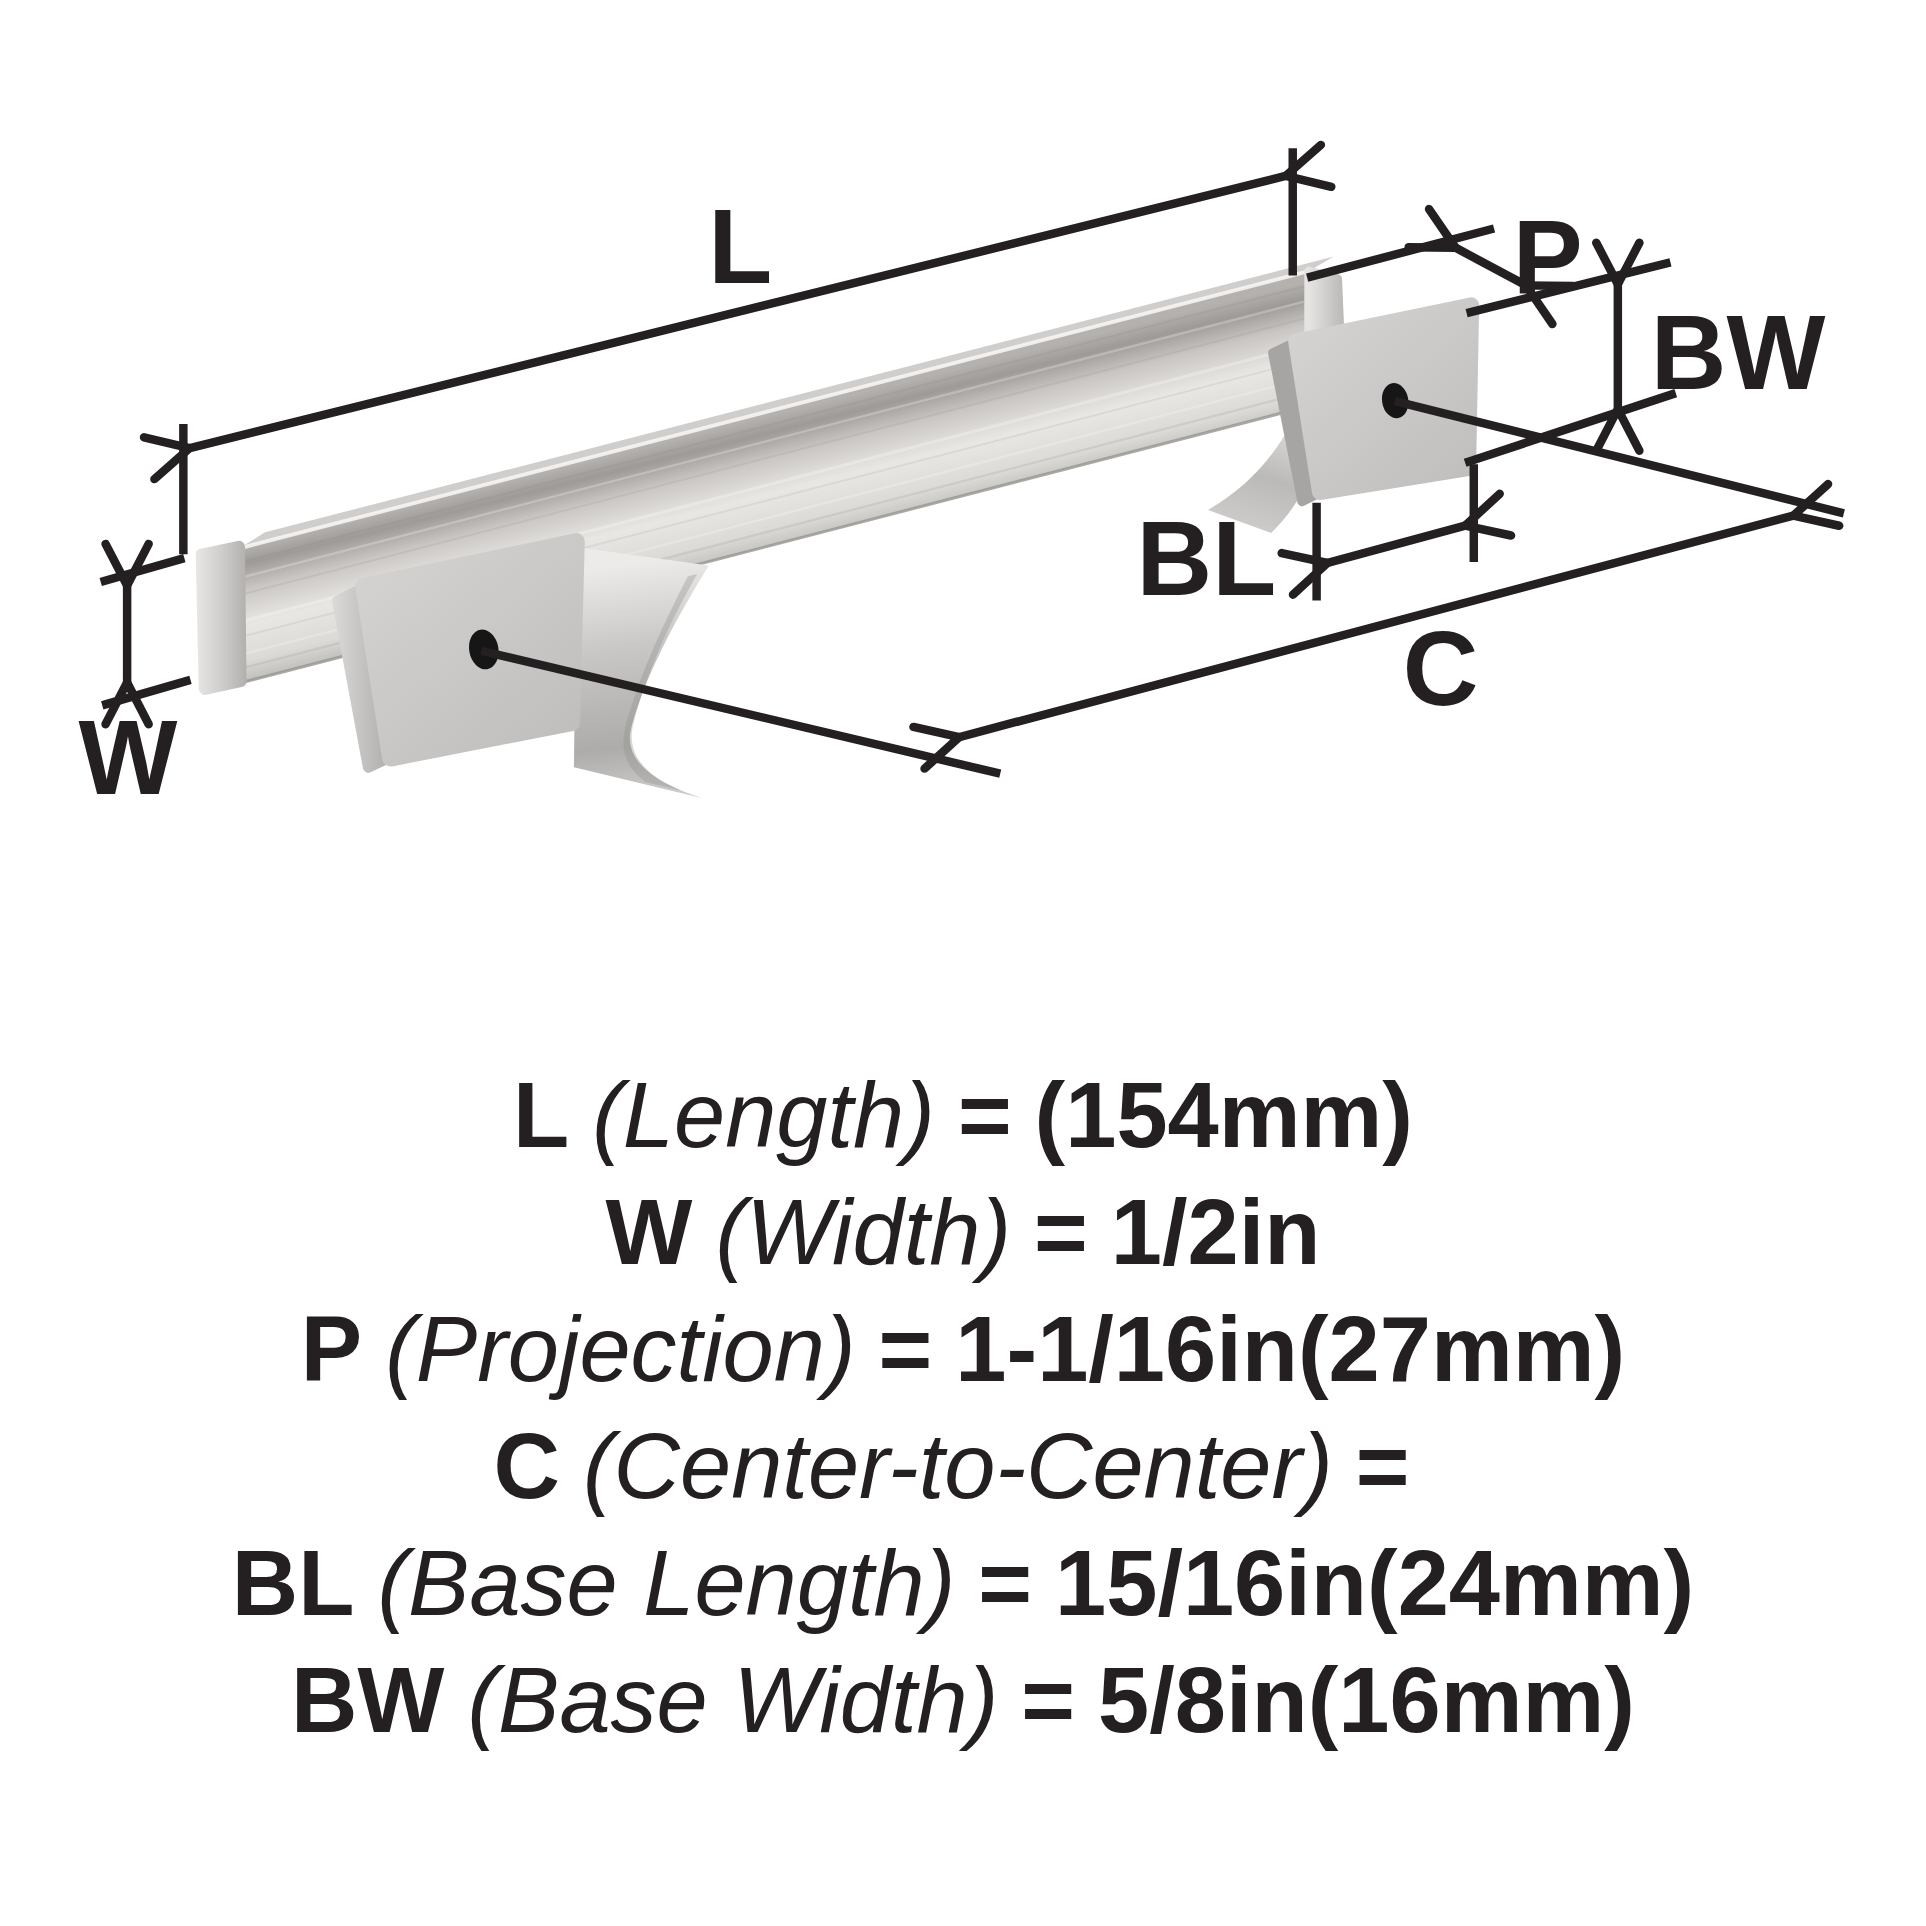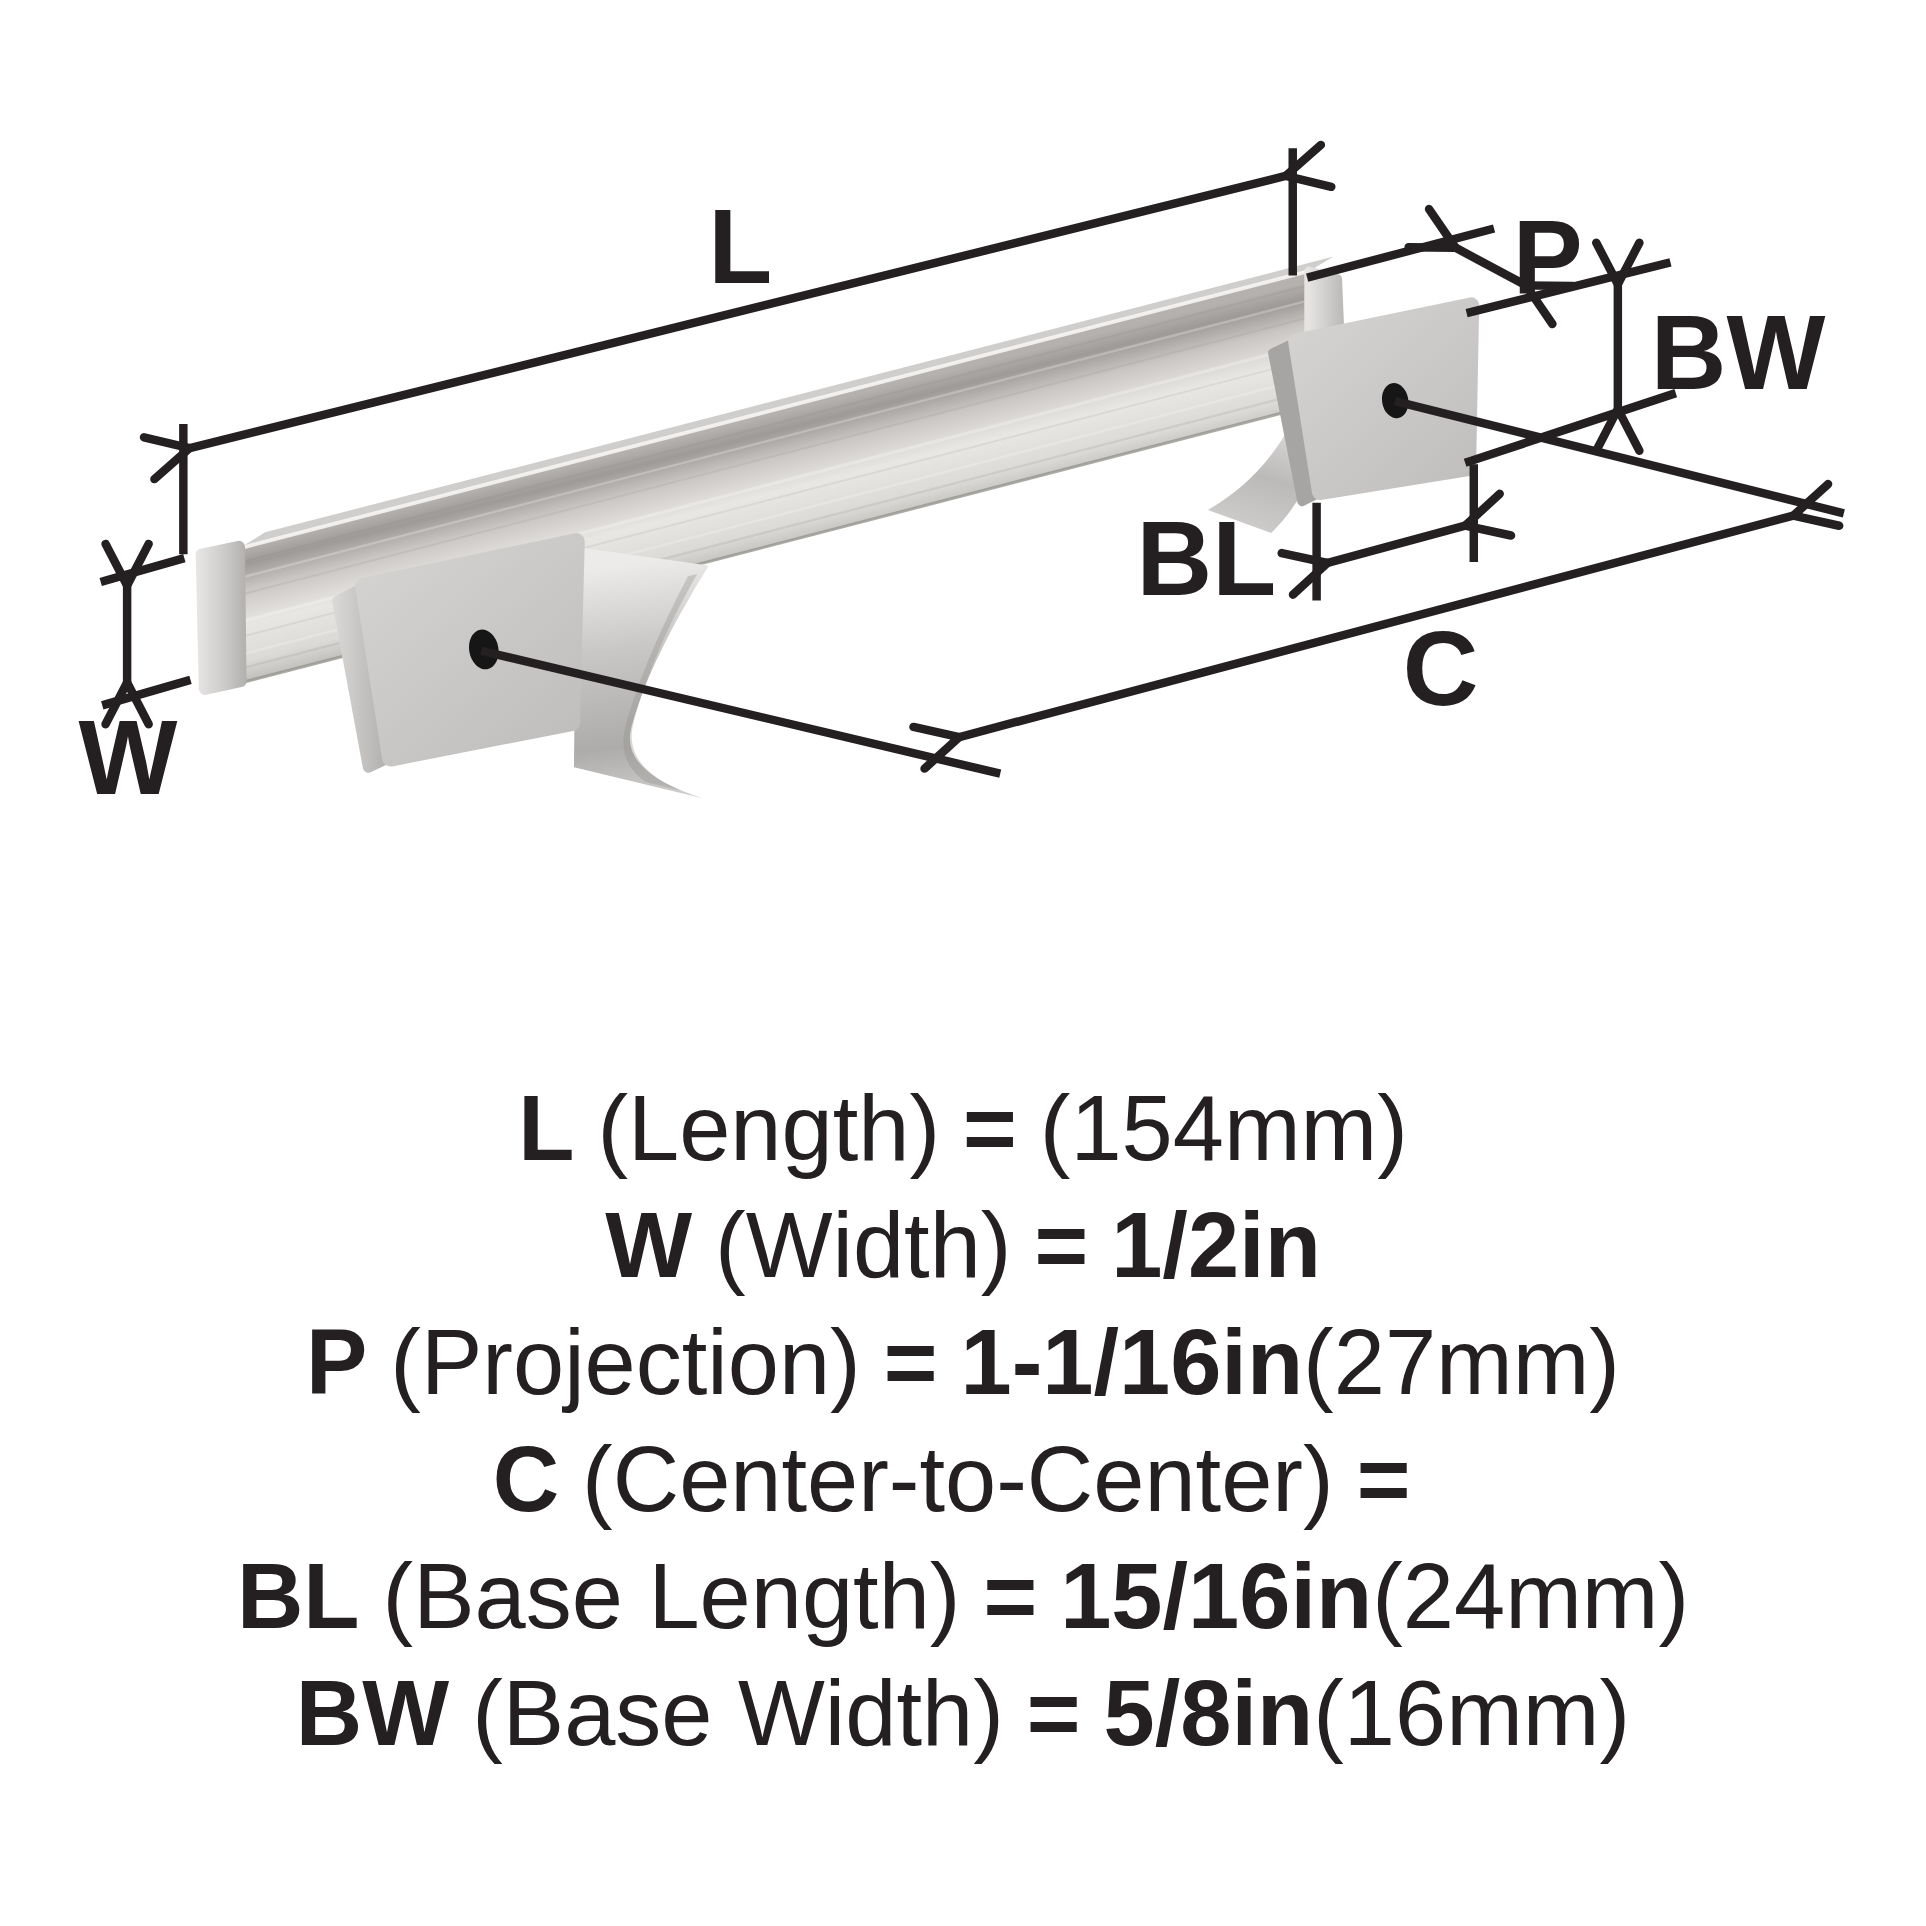--- a/index.html
+++ b/index.html
@@ -5,23 +5,23 @@
   html,body{margin:0;padding:0;background:#ffffff;}
   .page{position:relative;width:1926px;height:1926px;background:#ffffff;overflow:hidden;
         font-family:"Liberation Sans", sans-serif;color:#242021;}
   .diagram-svg{position:absolute;left:0;top:0;width:1926px;height:1926px;}
   .dim-label{font-family:"Liberation Sans", sans-serif;font-weight:700;font-size:136px;fill:#242021;}
   .specs{position:absolute;left:0;top:1057px;width:1926px;display:flex;flex-direction:column;
          align-items:center;}
   .spec-row{display:flex;align-items:baseline;justify-content:center;white-space:nowrap;
             font-size:92px;line-height:117px;height:117px;color:#242021;letter-spacing:0;}
   .spec-row .b{font-weight:700;}
-  .sp-label{margin:13px 23px;font-weight:400;}
+  .sp-label{margin:0 23px;font-weight:400;font-style:italic;}
   .sp-eq{margin-right:23px;}
-  .sp-metric{font-weight:400;margin-top:10px;}
+  .sp-metric{font-weight:700;}
 </style>
 </head>
 <body>
 
 <div class="page">
 
   <svg class="diagram-svg" viewBox="0 0 2500 2500">
     <defs>
       <marker id="arr" viewBox="0 0 80 80" refX="7" refY="40" markerWidth="80" markerHeight="80" markerUnits="userSpaceOnUse" orient="auto-start-reverse">
         <path d="M64,12 L10,40 L64,68" fill="none" stroke="#242021" stroke-width="11" stroke-linecap="round" stroke-linejoin="round"></path>

